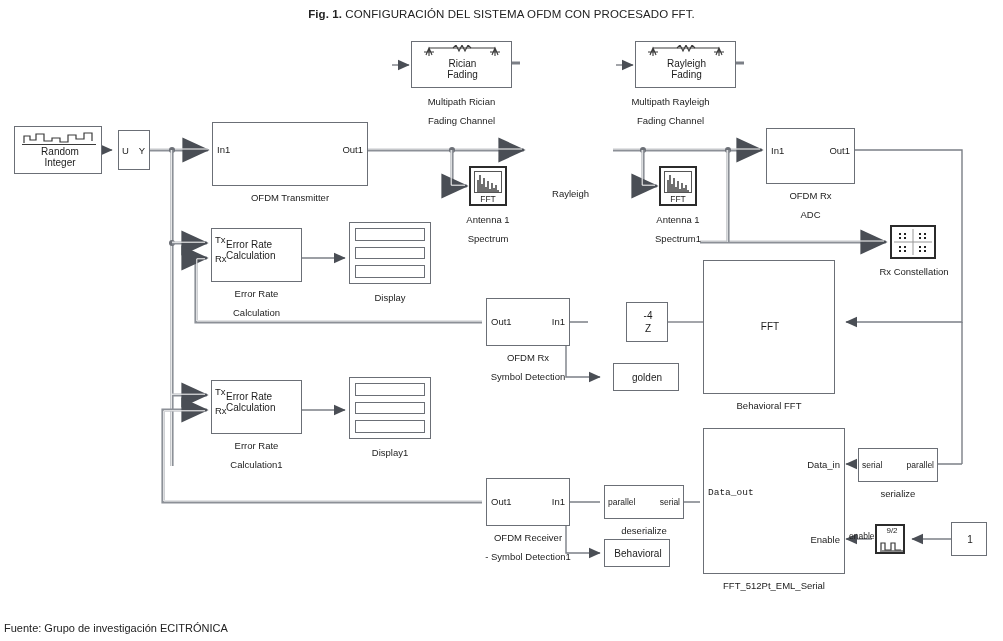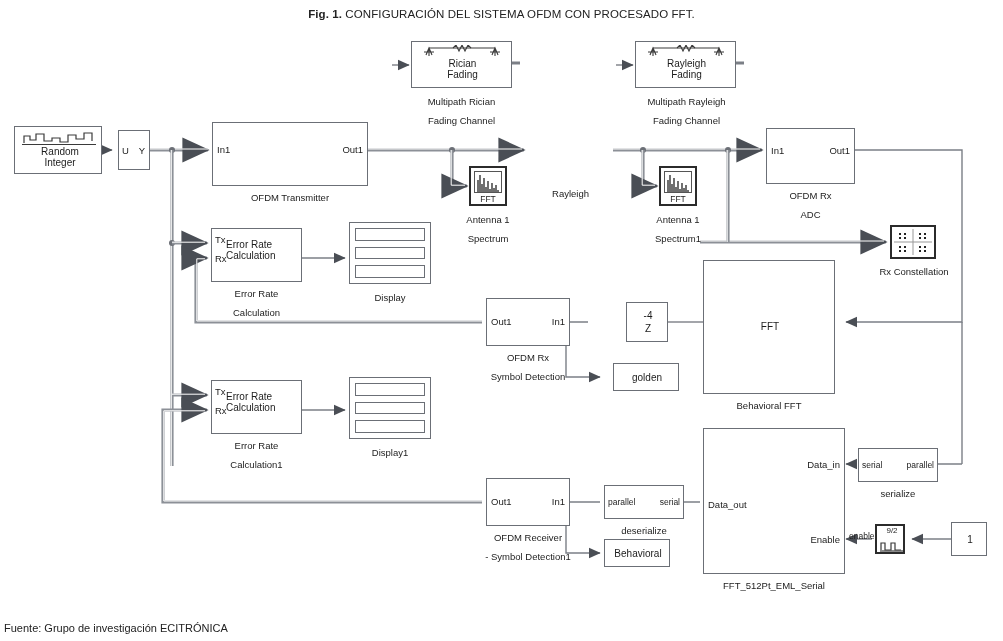--- a/index.html
+++ b/index.html
@@ -168,21 +168,21 @@
   <div class="blk" style="left:635px;top:41px;width:101px;height:47px;">
     <svg width="78" height="14" style="position:absolute;left:11px;top:3px;">
       <line x1="6" y1="3" x2="72" y2="3" stroke="#3a3a3a" stroke-width="1.1"></line>
       <path d="M3,10 L6,3 L9,10 M6,3 L6,11 M1,7 L11,7" fill="none" stroke="#3a3a3a" stroke-width="1.1"></path>
       <path d="M69,10 L72,3 L75,10 M72,3 L72,11 M67,7 L77,7" fill="none" stroke="#3a3a3a" stroke-width="1.1"></path>
       <polyline points="30,3 33,0 36,6 39,0 42,6 45,0 48,3" fill="none" stroke="#3a3a3a" stroke-width="1.1"></polyline>
     </svg>
     <div class="inner" style="left:0;top:16px;width:101px;">Rayleigh
 Fading</div>
   </div>
-  <div class="lbl" style="left:621px;top:92px;width:131px;">Multipath Rayleigh
+  <div class="lbl" style="left:605px;top:92px;width:131px;">Multipath Rayleigh
 Fading Channel</div>
 
   <div class="lbl" style="left:528px;top:184px;width:85px;">Rayleigh</div>
 
   <div class="scope" style="left:469px;top:166px;width:38px;height:40px;">
     <div class="scr">
       <svg width="26" height="22">
         <g stroke="#333" stroke-width="1.4">
           <line x1="3" y1="20" x2="3" y2="8"></line>
             <line x1="5" y1="20" x2="5" y2="3"></line>
@@ -325,21 +325,21 @@
     <span class="port" style="left:3px;top:11px;font-size:8.5px;">parallel</span>
     <span class="port" style="right:3px;top:11px;font-size:8.5px;">serial</span>
   </div>
   <div class="lbl" style="left:604px;top:521px;width:80px;">deserialize</div>
 
   <div class="blk" style="left:604px;top:539px;width:66px;height:28px;">
     <div class="inner" style="left:0;top:8px;width:66px;">Behavioral</div>
   </div>
 
   <div class="blk" style="left:703px;top:428px;width:142px;height:146px;">
-    <span class="port" style="left:4px;top:70px;">Data_out</span>
+    <span class="port" style="left:4px;top:58px;font-family:Liberation Mono, monospace;">Data_out</span>
     <span class="port" style="right:4px;top:30px;">Data_in</span>
     <span class="port" style="right:4px;top:105px;">Enable</span>
   </div>
   <div class="lbl" style="left:693px;top:576px;width:162px;">FFT_512Pt_EML_Serial</div>
 
   <div class="blk" style="left:858px;top:448px;width:80px;height:34px;">
     <span class="port" style="left:3px;top:11px;font-size:8.5px;">serial</span>
     <span class="port" style="right:3px;top:11px;font-size:8.5px;">parallel</span>
   </div>
   <div class="lbl" style="left:858px;top:484px;width:80px;">serialize</div>

